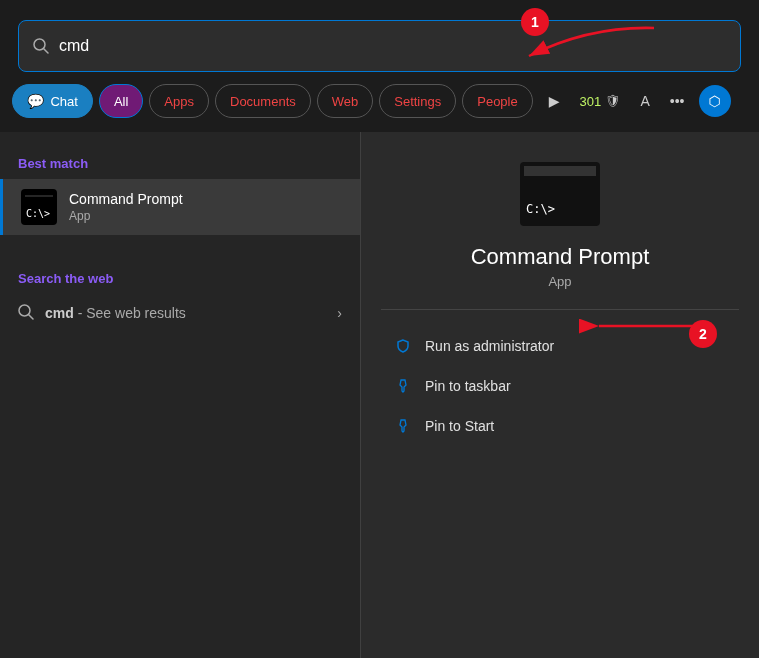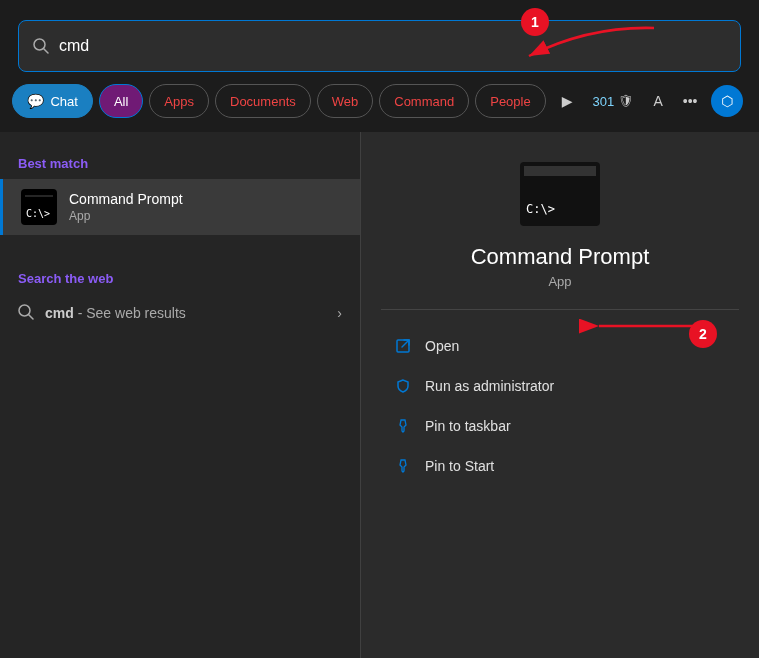--- a/index.html
+++ b/index.html
@@ -108,21 +108,21 @@
       font-size: 14px;
       cursor: pointer;
       display: flex;
       align-items: center;
       gap: 4px;
       padding: 4px 6px;
       border-radius: 4px;
     }
     .badge-num {
       font-size: 13px;
-      color: #7dd3fc;
+      color: #bef264;
     }
     .cortana-btn {
       width: 32px;
       height: 32px;
       border-radius: 50%;
       background: #0078d4;
       display: flex;
       align-items: center;
       justify-content: center;
       cursor: pointer;
@@ -362,21 +362,21 @@
   <div class="tab">
     <span>Apps</span>
   </div>
   <div class="tab">
     <span>Documents</span>
   </div>
   <div class="tab">
     <span>Web</span>
   </div>
   <div class="tab">
-    <span>Command</span>
+    <span>Settings</span>
   </div>
   <div class="tab">
     <span>People</span>
   </div>
   <div class="tab-extras">
     <div class="tab-extra-item">
       <span>▶</span>
     </div>
     <div class="tab-extra-item">
       <span class="badge-num">301</span>
@@ -430,30 +430,20 @@
 <div class="right-panel">
   <div class="app-preview-icon">
     <div class="title-bar"></div>
   </div>
   <div class="app-name">Command Prompt</div>
   <div class="app-type">App</div>
   <div class="divider"></div>
 
   <div class="action-list">
 
-    <div class="action-item">
-      <div class="action-icon">
-        <svg width="16" height="16" viewBox="0 0 16 16" fill="none">
-          <rect x="2" y="2" width="12" height="12" rx="1" stroke="#0078d4" stroke-width="1.5" fill="none"></rect>
-          <path d="M9 2h5v5" stroke="#0078d4" stroke-width="1.5" stroke-linecap="round"></path>
-          <line x1="7" y1="9" x2="14" y2="2" stroke="#0078d4" stroke-width="1.5" stroke-linecap="round"></line>
-        </svg>
-      </div>
-      <span class="action-label">Open</span>
-    </div>
 
     <div class="action-item" style="position:relative;">
       <div class="action-icon">
         <svg width="16" height="16" viewBox="0 0 16 16" fill="none">
           <path d="M8 2L3 4v4c0 3 2.5 5 5 6 2.5-1 5-3 5-6V4L8 2z" stroke="#0078d4" stroke-width="1.5" fill="none"></path>
         </svg>
       </div>
       <span class="action-label">Run as administrator</span>
     </div>
 

